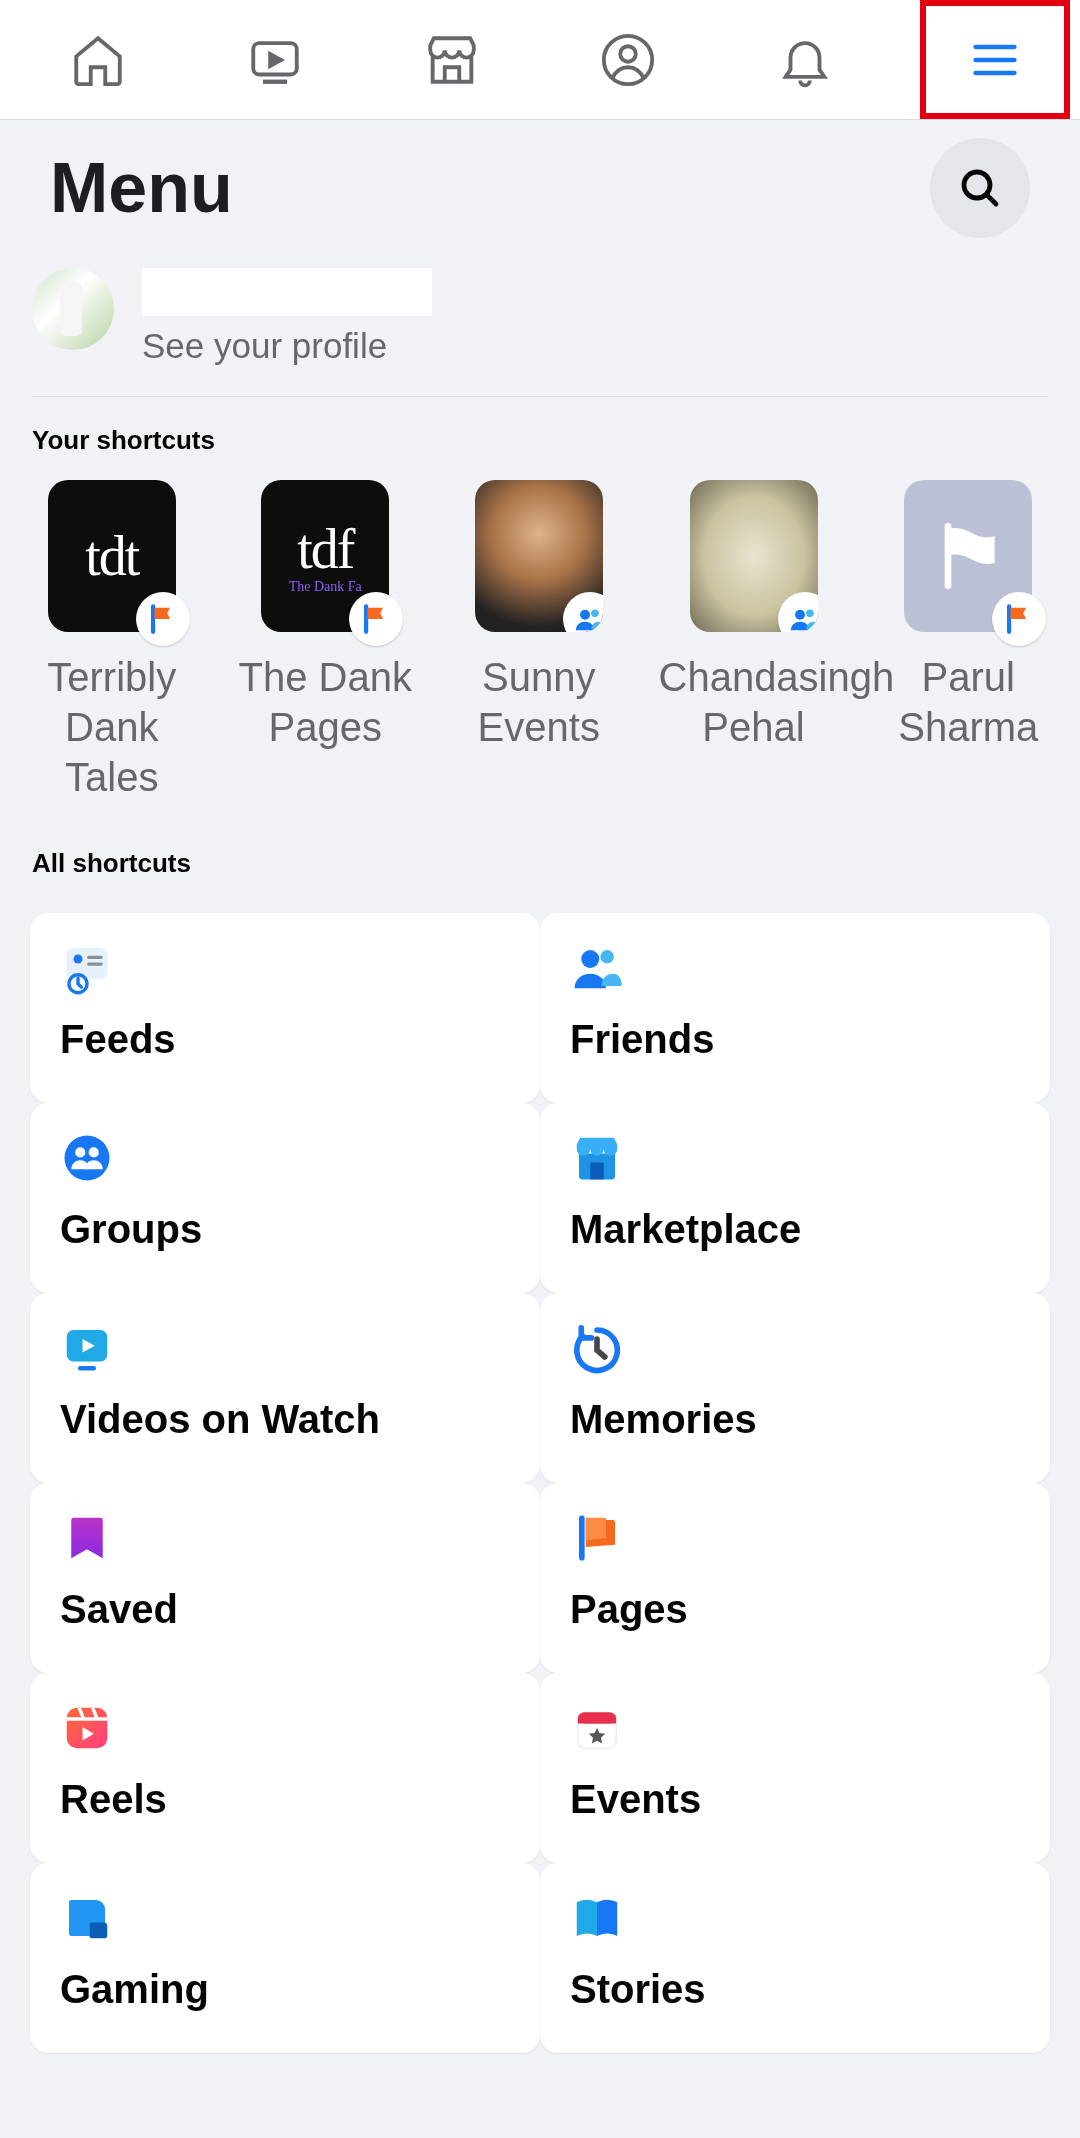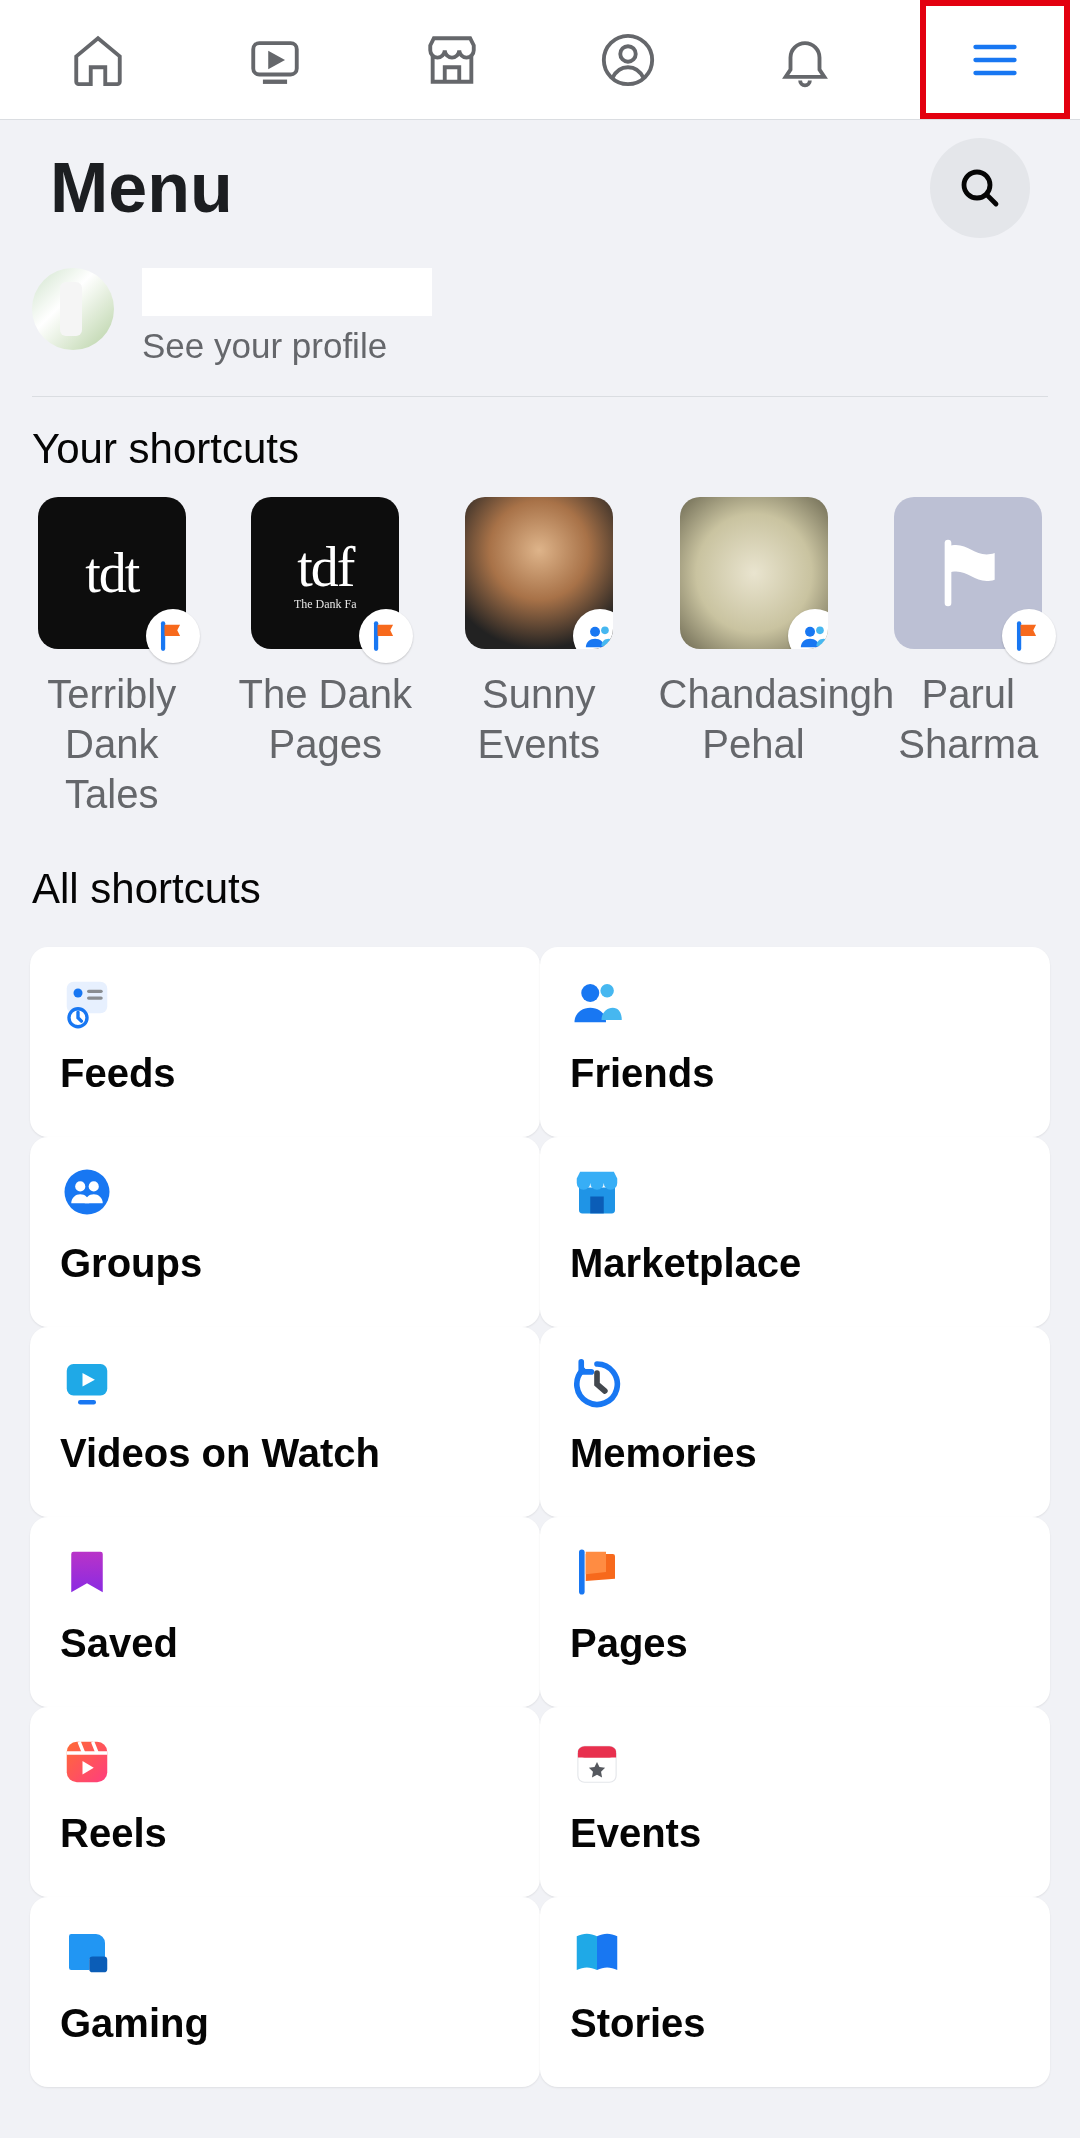--- a/index.html
+++ b/index.html
@@ -68,41 +68,41 @@
   .profile-text { margin-left: 28px; }
   .redacted {
     width: 290px; height: 48px; background:#ffffff;
     margin-bottom: 10px;
   }
   .profile-text .sub { font-size: 35px; color:#65676b; }
 
   .divider { height:1px; background:#dadde1; margin: 0 32px; }
 
   .section-title {
-    font-size: 42px; font-weight:400; color:#050505;
+    font-size: 26px; font-weight:700; color:#050505;
     padding: 28px 40px 18px 32px;
   }
 
   .shortcuts-row {
     display:flex; gap: 26px; padding: 6px 18px 18px 18px;
   }
   .shortcut {
     width: 196px; display:flex; flex-direction:column; align-items:center;
   }
   .shortcut .thumb {
-    width:148px; height:152px; border-radius:20px;
+    width:128px; height:152px; border-radius:20px;
     position:relative;
   }
   .sc-black {
     background:#0d0d0d; color:#fff;
     display:flex; flex-direction:column; align-items:center; justify-content:center;
     font-family: Georgia, "Times New Roman", serif;
   }
   .sc-black .big { font-size:56px; letter-spacing:-2px; }
-  .sc-black .smalltxt { font-size:12px; margin-top:-2px; color:#e5e5e5; }
+  .sc-black .smalltxt { font-size:14px; margin-top:-2px; color:#8b5cf6; }
   .sc-round { border-radius:50%; overflow:hidden; }
   .face1 {
     background: radial-gradient(circle at 50% 35%, #deb48a 0%, #a87248 40%, #222 80%);
   }
   .face2 {
     background: radial-gradient(ellipse at 50% 50%, #e9e4cf 0%, #c9c3a0 55%, #6e6a53 100%);
   }
   .pageflag {
     background:#bcc0d4; display:flex; align-items:center; justify-content:center;
   }

